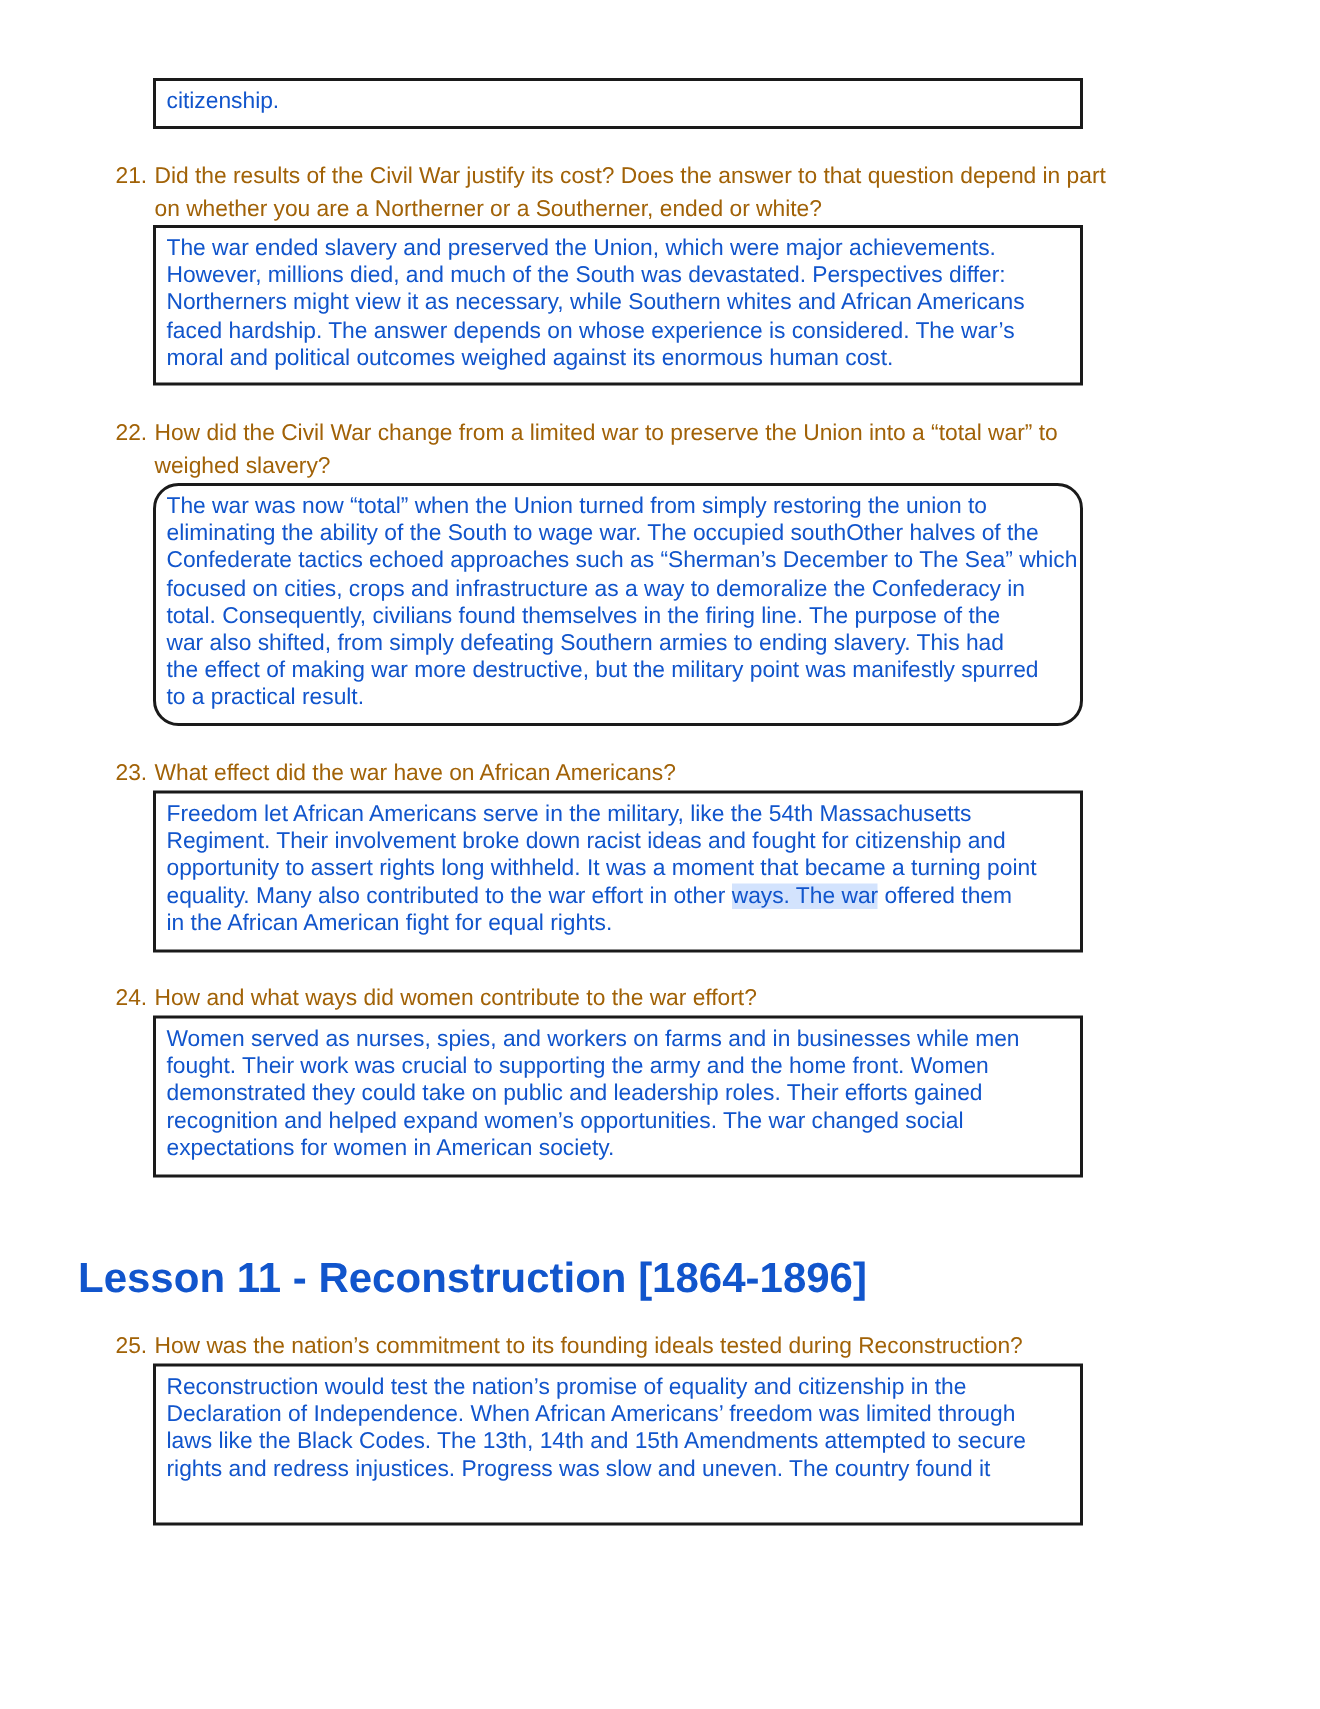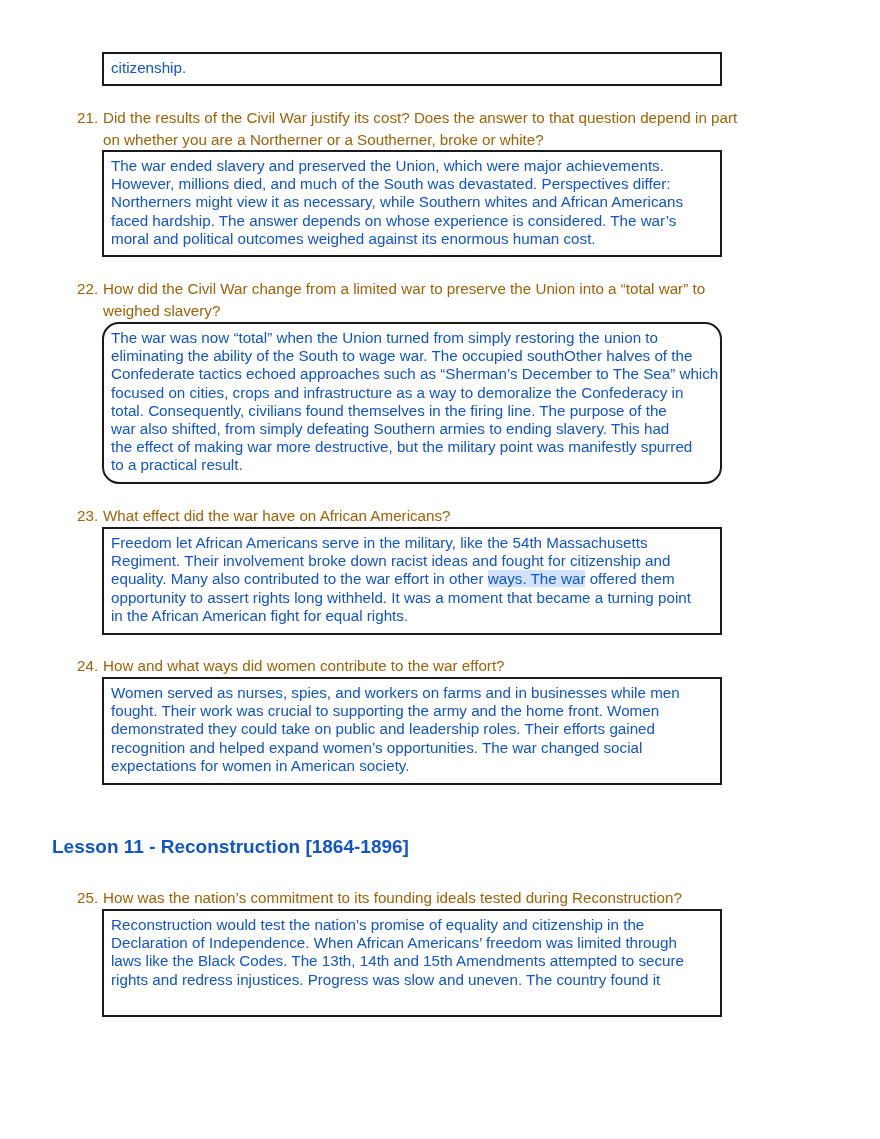--- a/index.html
+++ b/index.html
@@ -54,41 +54,41 @@
       display: block;
       white-space: nowrap;
     }
     .question .cont {
       padding-left: 26px;
     }
     .heading {
       position: absolute;
       left: 52px;
       top: 836px;
-      font-size: 19px;
+      font-size: 28px;
       font-weight: bold;
       color: #1155cc;
       white-space: nowrap;
     }
     .sel {
       background: #d3e3fd;
     }
   </style>
 </head>
 <body>
 
 <div class="page">
 
   <div class="answer-box" style="top:52px; height:34px;">
     <span class="line">citizenship.</span>
   </div>
 
   <div class="question" style="top:107px;">
     <span class="line"><span class="num">21.</span><span>Did the results of the Civil War justify its cost? Does the answer to that question depend in part</span></span>
-    <span class="line cont">on whether you are a Northerner or a Southerner, broke or white?</span>
+    <span class="line cont">on whether you are a Northerner or a Southerner, ended or white?</span>
   </div>
   <div class="answer-box" style="top:150px; height:107px;">
     <span class="line">The war ended slavery and preserved the Union, which were major achievements.</span>
     <span class="line">However, millions died, and much of the South was devastated. Perspectives differ:</span>
     <span class="line">Northerners might view it as necessary, while Southern whites and African Americans</span>
     <span class="line">faced hardship. The answer depends on whose experience is considered. The war’s</span>
     <span class="line">moral and political outcomes weighed against its enormous human cost.</span>
   </div>
 
   <div class="question" style="top:278px;">
@@ -105,22 +105,22 @@
     <span class="line">the effect of making war more destructive, but the military point was manifestly spurred</span>
     <span class="line">to a practical result.</span>
   </div>
 
   <div class="question" style="top:505px;">
     <span class="line"><span class="num">23.</span><span>What effect did the war have on African Americans?</span></span>
   </div>
   <div class="answer-box" style="top:527px; height:108px;">
     <span class="line">Freedom let African Americans serve in the military, like the 54th Massachusetts</span>
     <span class="line">Regiment. Their involvement broke down racist ideas and fought for citizenship and</span>
+    <span class="line">opportunity to assert rights long withheld. It was a moment that became a turning point</span>
     <span class="line"><span>equality. Many also contributed to the war effort in other </span><span class="sel">ways. The war</span><span> offered them</span></span>
-    <span class="line">opportunity to assert rights long withheld. It was a moment that became a turning point</span>
     <span class="line">in the African American fight for equal rights.</span>
   </div>
 
   <div class="question" style="top:655px;">
     <span class="line"><span class="num">24.</span><span>How and what ways did women contribute to the war effort?</span></span>
   </div>
   <div class="answer-box" style="top:677px; height:108px;">
     <span class="line">Women served as nurses, spies, and workers on farms and in businesses while men</span>
     <span class="line">fought. Their work was crucial to supporting the army and the home front. Women</span>
     <span class="line">demonstrated they could take on public and leadership roles. Their efforts gained</span>

